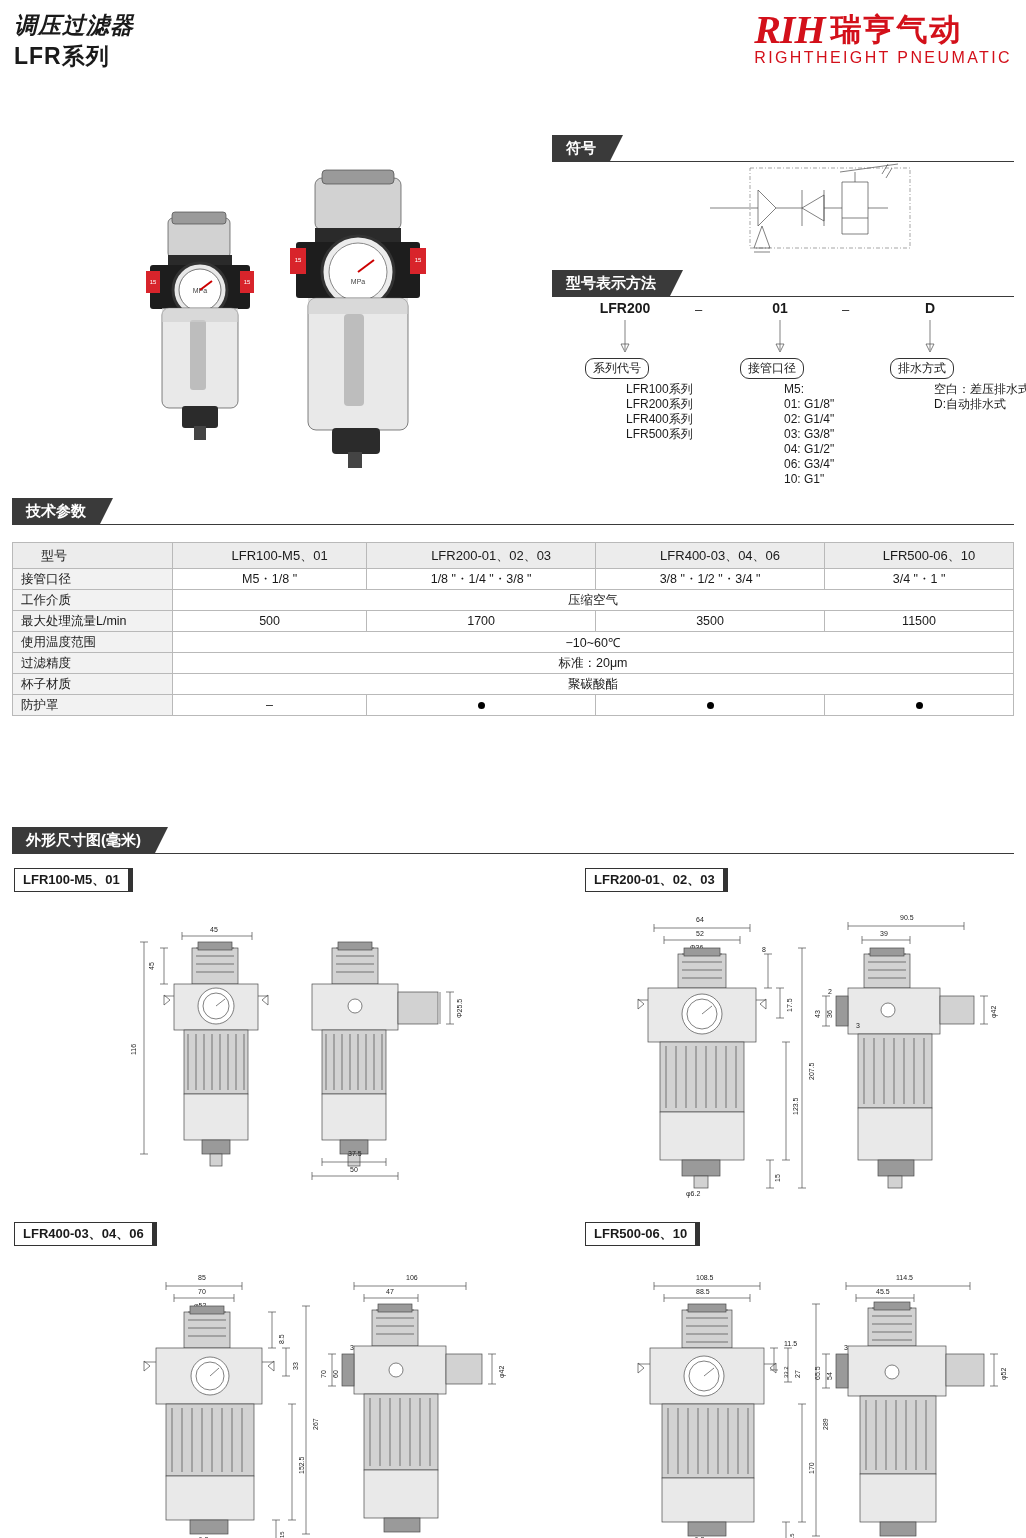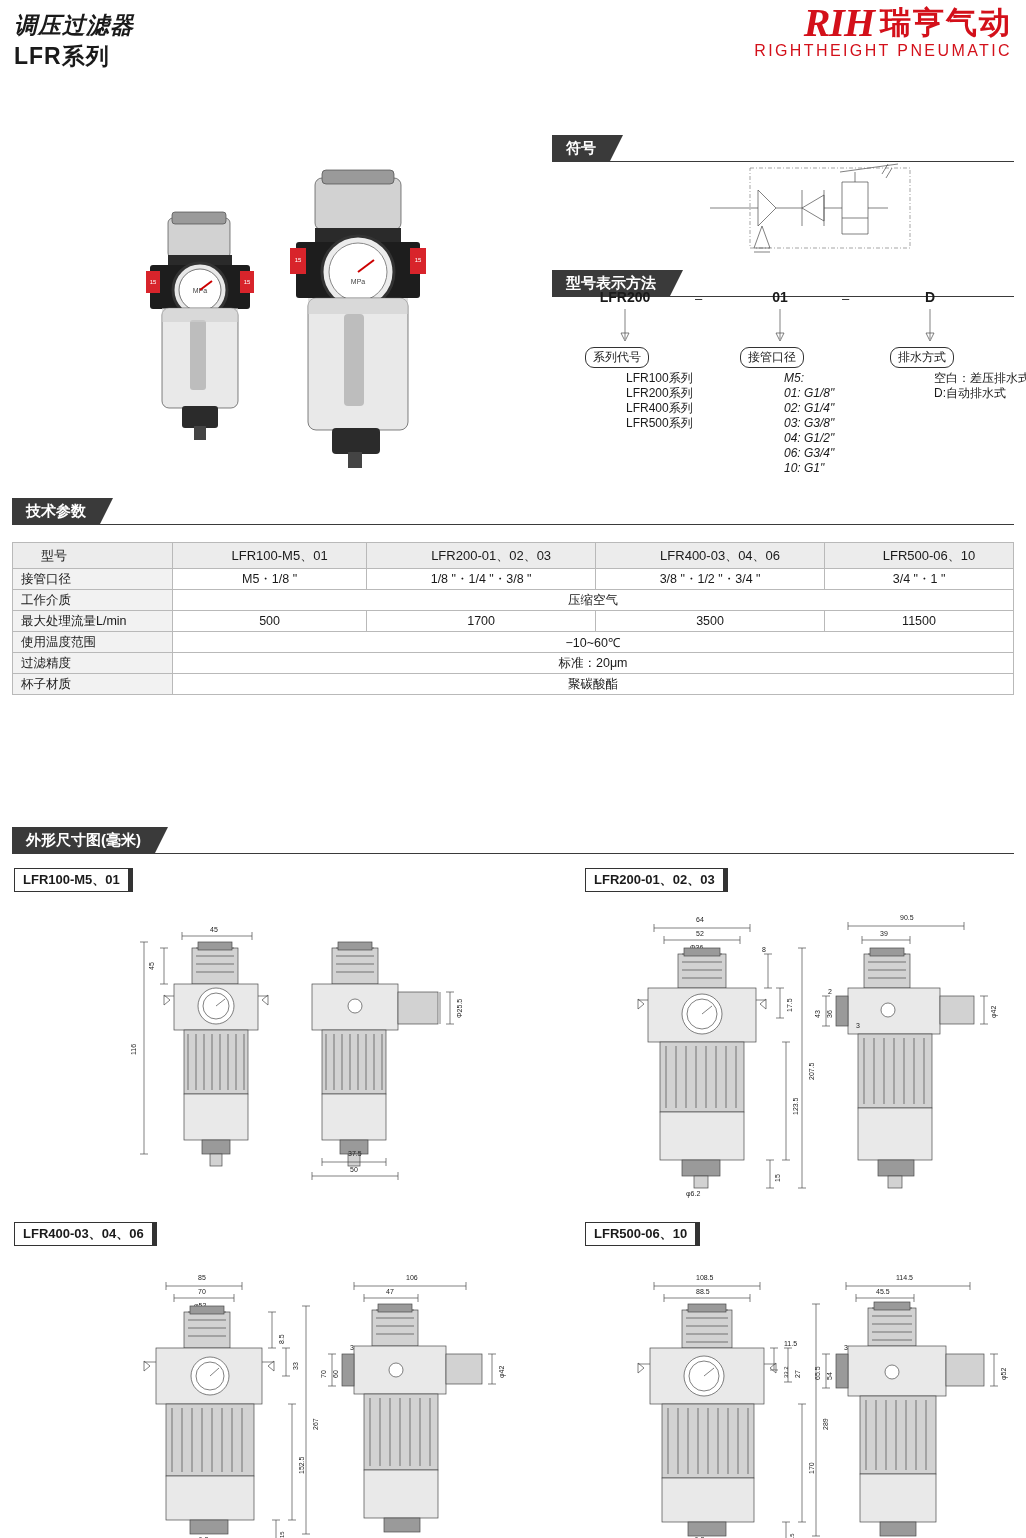--- a/index.html
+++ b/index.html
@@ -9,21 +9,21 @@
     background:#ffffff;
     font-family:"Liberation Sans", sans-serif;
     color:#1a1a1a;
     overflow:hidden;
   }
   
   .page-header { position:absolute; left:0; top:0; width:1026px; height:92px; }
   .title-block { position:absolute; left:14px; top:10px; }
   .title-cn { font-size:23px; font-weight:bold; letter-spacing:1px; line-height:30px;font-style:italic; }
   .title-en { font-size:23px; font-weight:bold; letter-spacing:1px; line-height:32px; }
-  .brand { position:absolute; right:14px; top:2px; text-align:right; }
+  .brand { position:absolute; right:14px; top:9px; text-align:left; }
   .brand-rih {
     font-family:"Liberation Serif", serif;
     font-size:40px; font-weight:bold; font-style:italic;
     color:#d3101a; letter-spacing:-1px; line-height:42px;
     display:inline-block; vertical-align:middle;
   }
   .brand-cn {
     font-size:31px; font-weight:bold; color:#d3101a; letter-spacing:2px;
     display:inline-block; vertical-align:middle; line-height:42px; margin-left:6px;
   }
@@ -45,21 +45,21 @@
   }
   .sec-rule { position:absolute; height:1px; background:#3a3a3a; }
 
   
   .photos { position:absolute; left:110px; top:150px; width:380px; height:330px; }
 
   
   .symbol-box { position:absolute; left:540px; top:160px; width:470px; height:100px; }
 
   
-  .model-area { position:absolute; left:540px; top:289px; width:480px; height:180px; font-size:12.5px; }
+  .model-area { position:absolute; left:540px; top:300px; width:480px; height:180px; font-size:12.5px; }
   .model-top { position:relative; height:22px; }
   .mt-item { position:absolute; font-weight:bold; font-size:14px; text-align:center; }
   .dash { position:absolute; font-size:13px; color:#222; }
   .pill {
     position:absolute; border:1px solid #333; border-radius:9px;
     font-size:12px; padding:1px 7px; background:#fff; white-space:nowrap;
   }
   .mlist { position:absolute; font-size:12px; line-height:15px; white-space:pre;margin-left:44px; }
 
   
@@ -195,21 +195,21 @@
   </svg>
 
   <span class="pill" style="left:45px; top:58px;">系列代号</span>
   <span class="pill" style="left:200px; top:58px;">接管口径</span>
   <span class="pill" style="left:350px; top:58px;">排水方式</span>
 
   <span class="mlist" style="left:42px; top:82px;">LFR100系列
 LFR200系列
 LFR400系列
 LFR500系列</span>
-  <span class="mlist" style="left:200px; top:82px;font-style:italic;">M5:
+  <span class="mlist" style="left:200px; top:82px;">M5:
 01: G1/8"
 02: G1/4"
 03: G3/8"
 04: G1/2"
 06: G3/4"
 10: G1"</span>
   <span class="mlist" style="left:350px; top:82px;">空白：差压排水式
 D:自动排水式</span>
 </div>
 
@@ -248,20 +248,27 @@
     <td class="lab">使用温度范围</td>
     <td colspan="4">−10~60℃</td>
   </tr>
   <tr>
     <td class="lab">过滤精度</td>
     <td colspan="4">标准：20μm</td>
   </tr>
   <tr>
     <td class="lab">杯子材质</td>
     <td colspan="4">聚碳酸酯</td>
+  </tr>
+  <tr>
+    <td class="lab">防护罩</td>
+    <td>–</td>
+    <td><span class="dot"></span></td>
+    <td><span class="dot"></span></td>
+    <td><span class="dot"></span></td>
   </tr>
 </tbody>
     </table>
 </div>
 
 <div class="sec-tab" style="left:12px; top:827px;">外形尺寸图(毫米)</div>
 <div class="sec-rule" style="left:12px; top:853px; width:1002px;"></div>
 
 <div class="dim-label" style="left:14px; top:868px;">LFR100-M5、01</div>
 <div class="drawing" style="left:110px; top:900px;">

